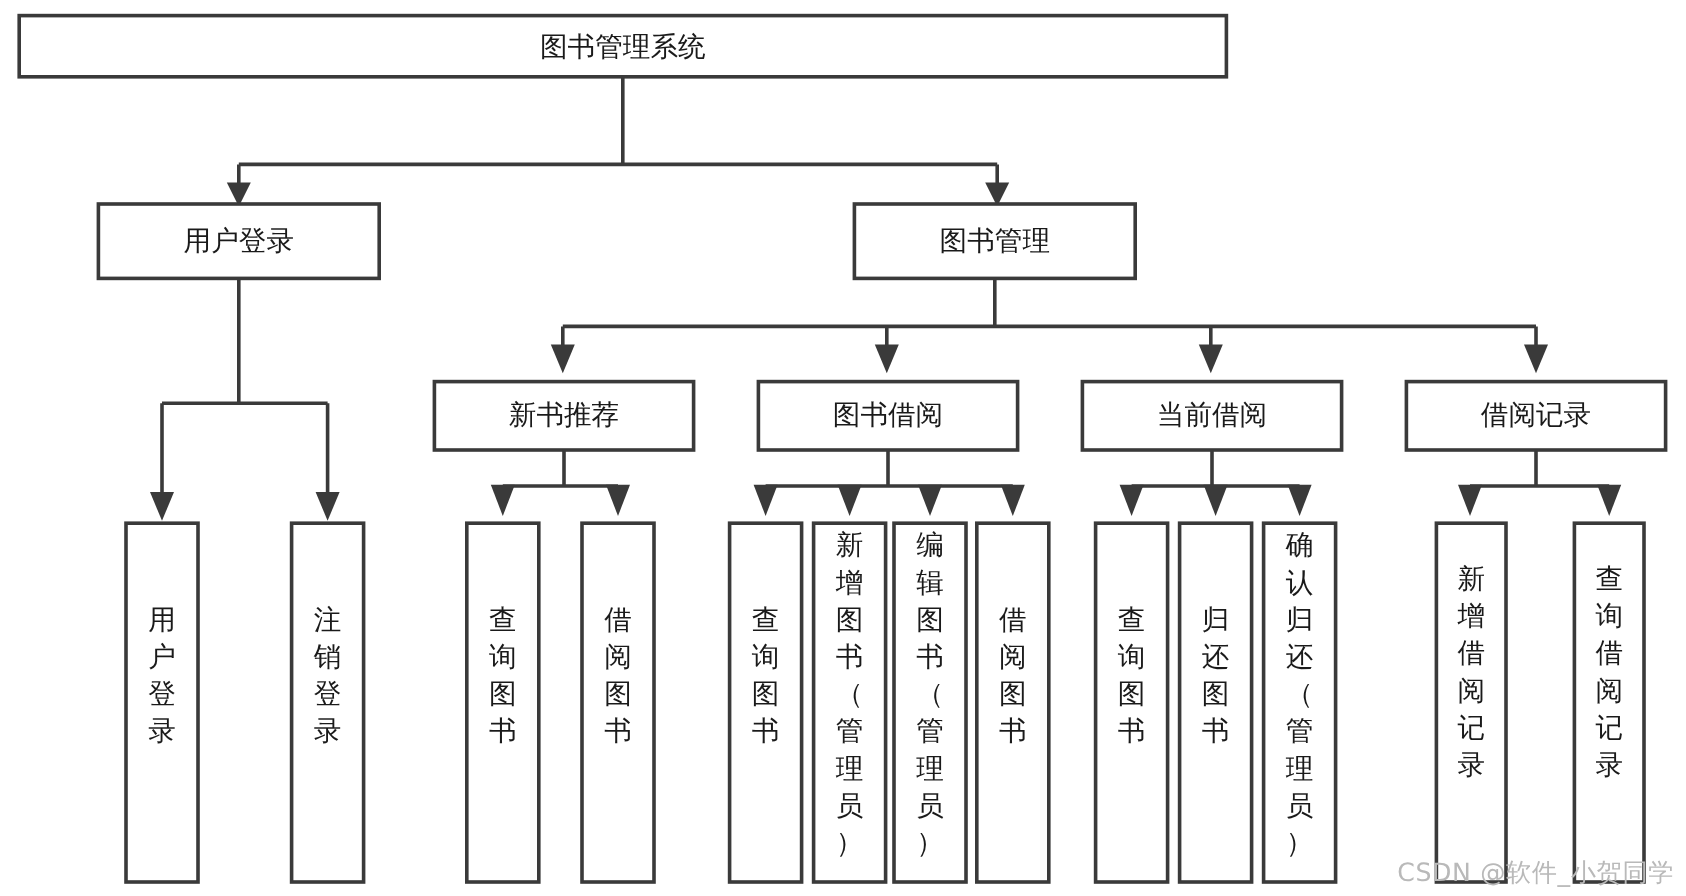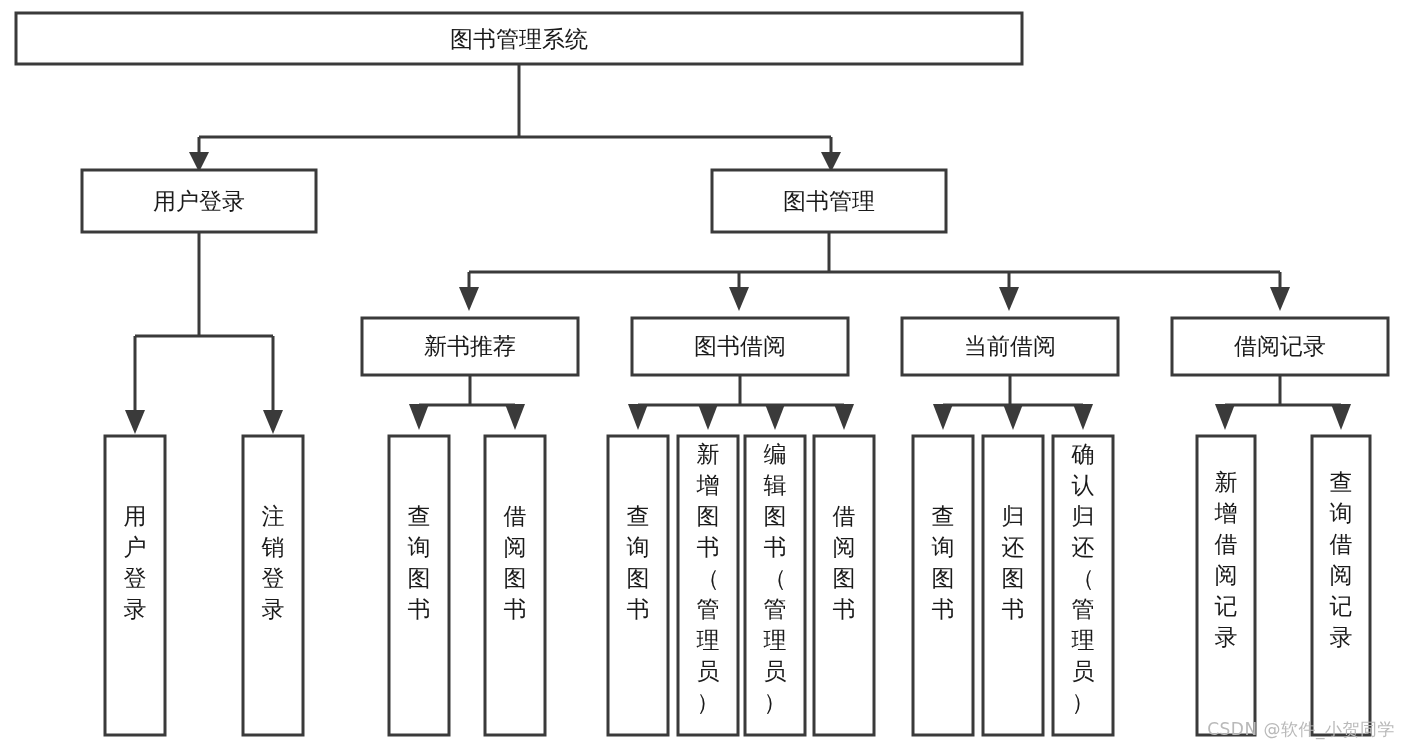--- a/index.html
+++ b/index.html
@@ -46,21 +46,21 @@
   }
   .arrow-head {
     fill: #3a3a3a;
     stroke: none;
   }
   .watermark {
     position: absolute;
     right: 10px;
     bottom: 6px;
     font-family: "DejaVu Sans", "Liberation Sans", sans-serif;
-    font-size: 17px;
+    font-size: 21px;
     color: #b9b9b9;
     letter-spacing: 0.5px;
     white-space: nowrap;
     user-select: none;
   }
 </style>
 </head>
 <body>
 
 <svg id="diagram-root" viewBox="0 0 1405 747" xmlns="http://www.w3.org/2000/svg">

